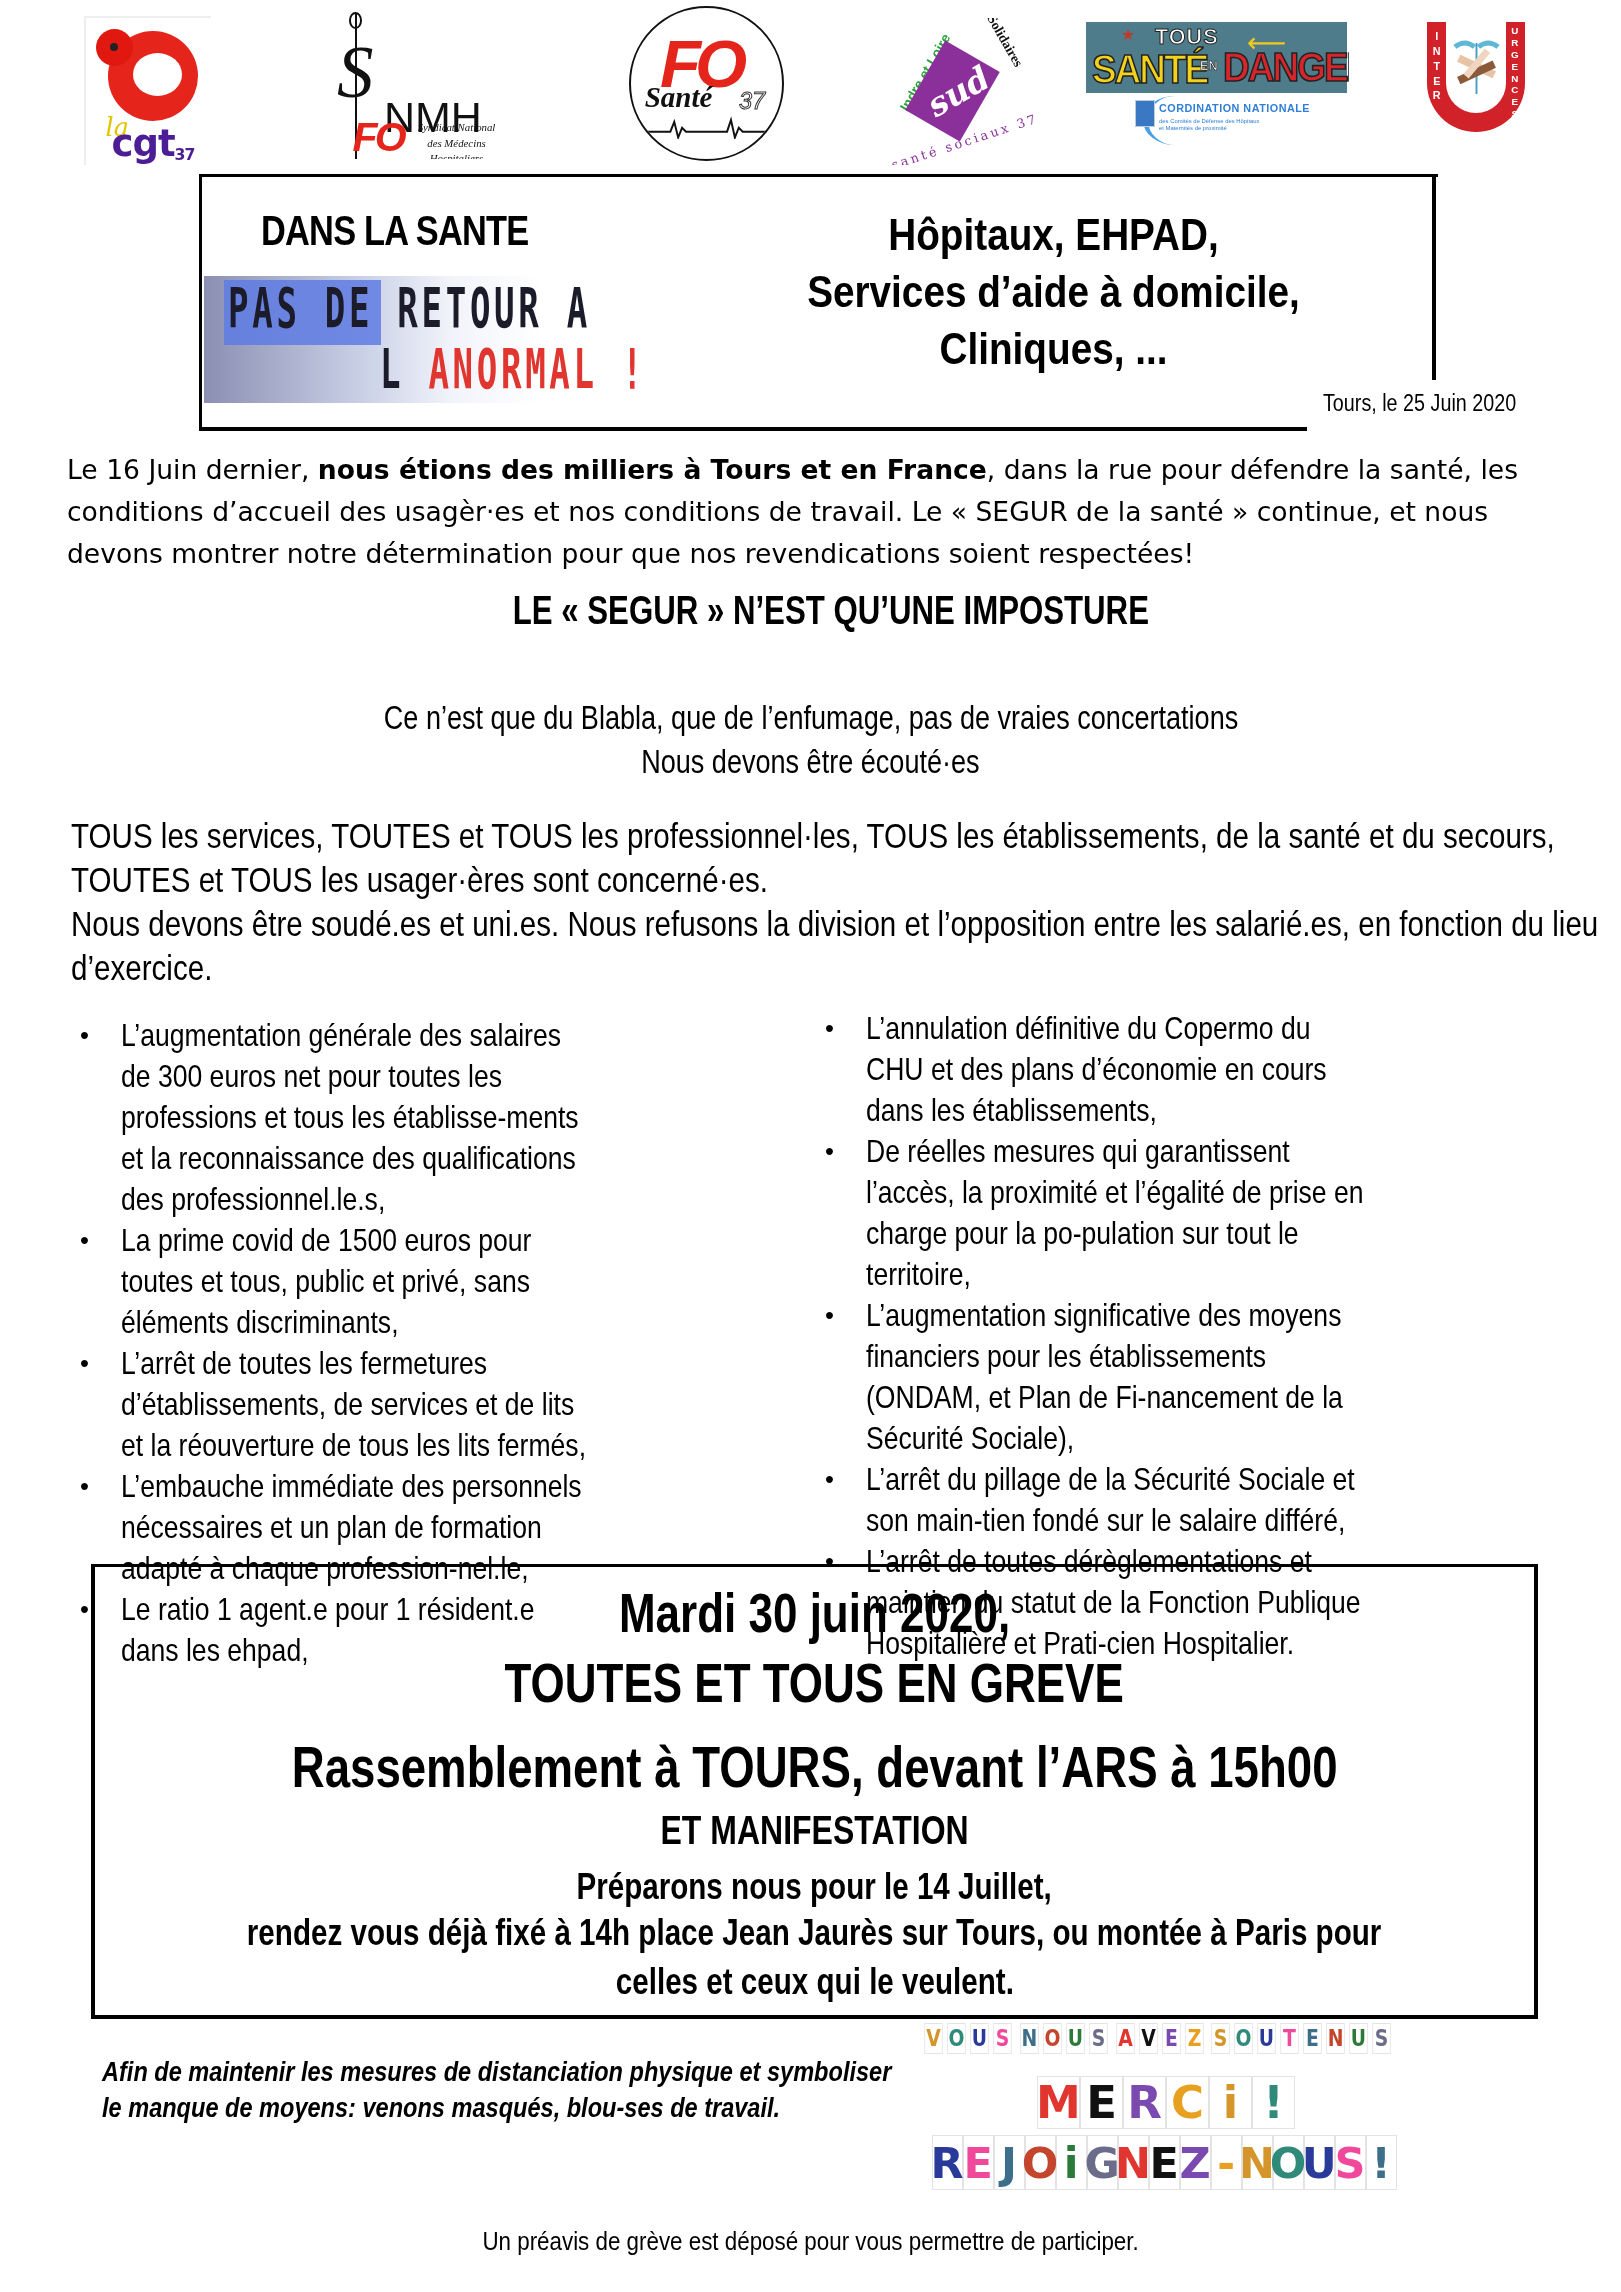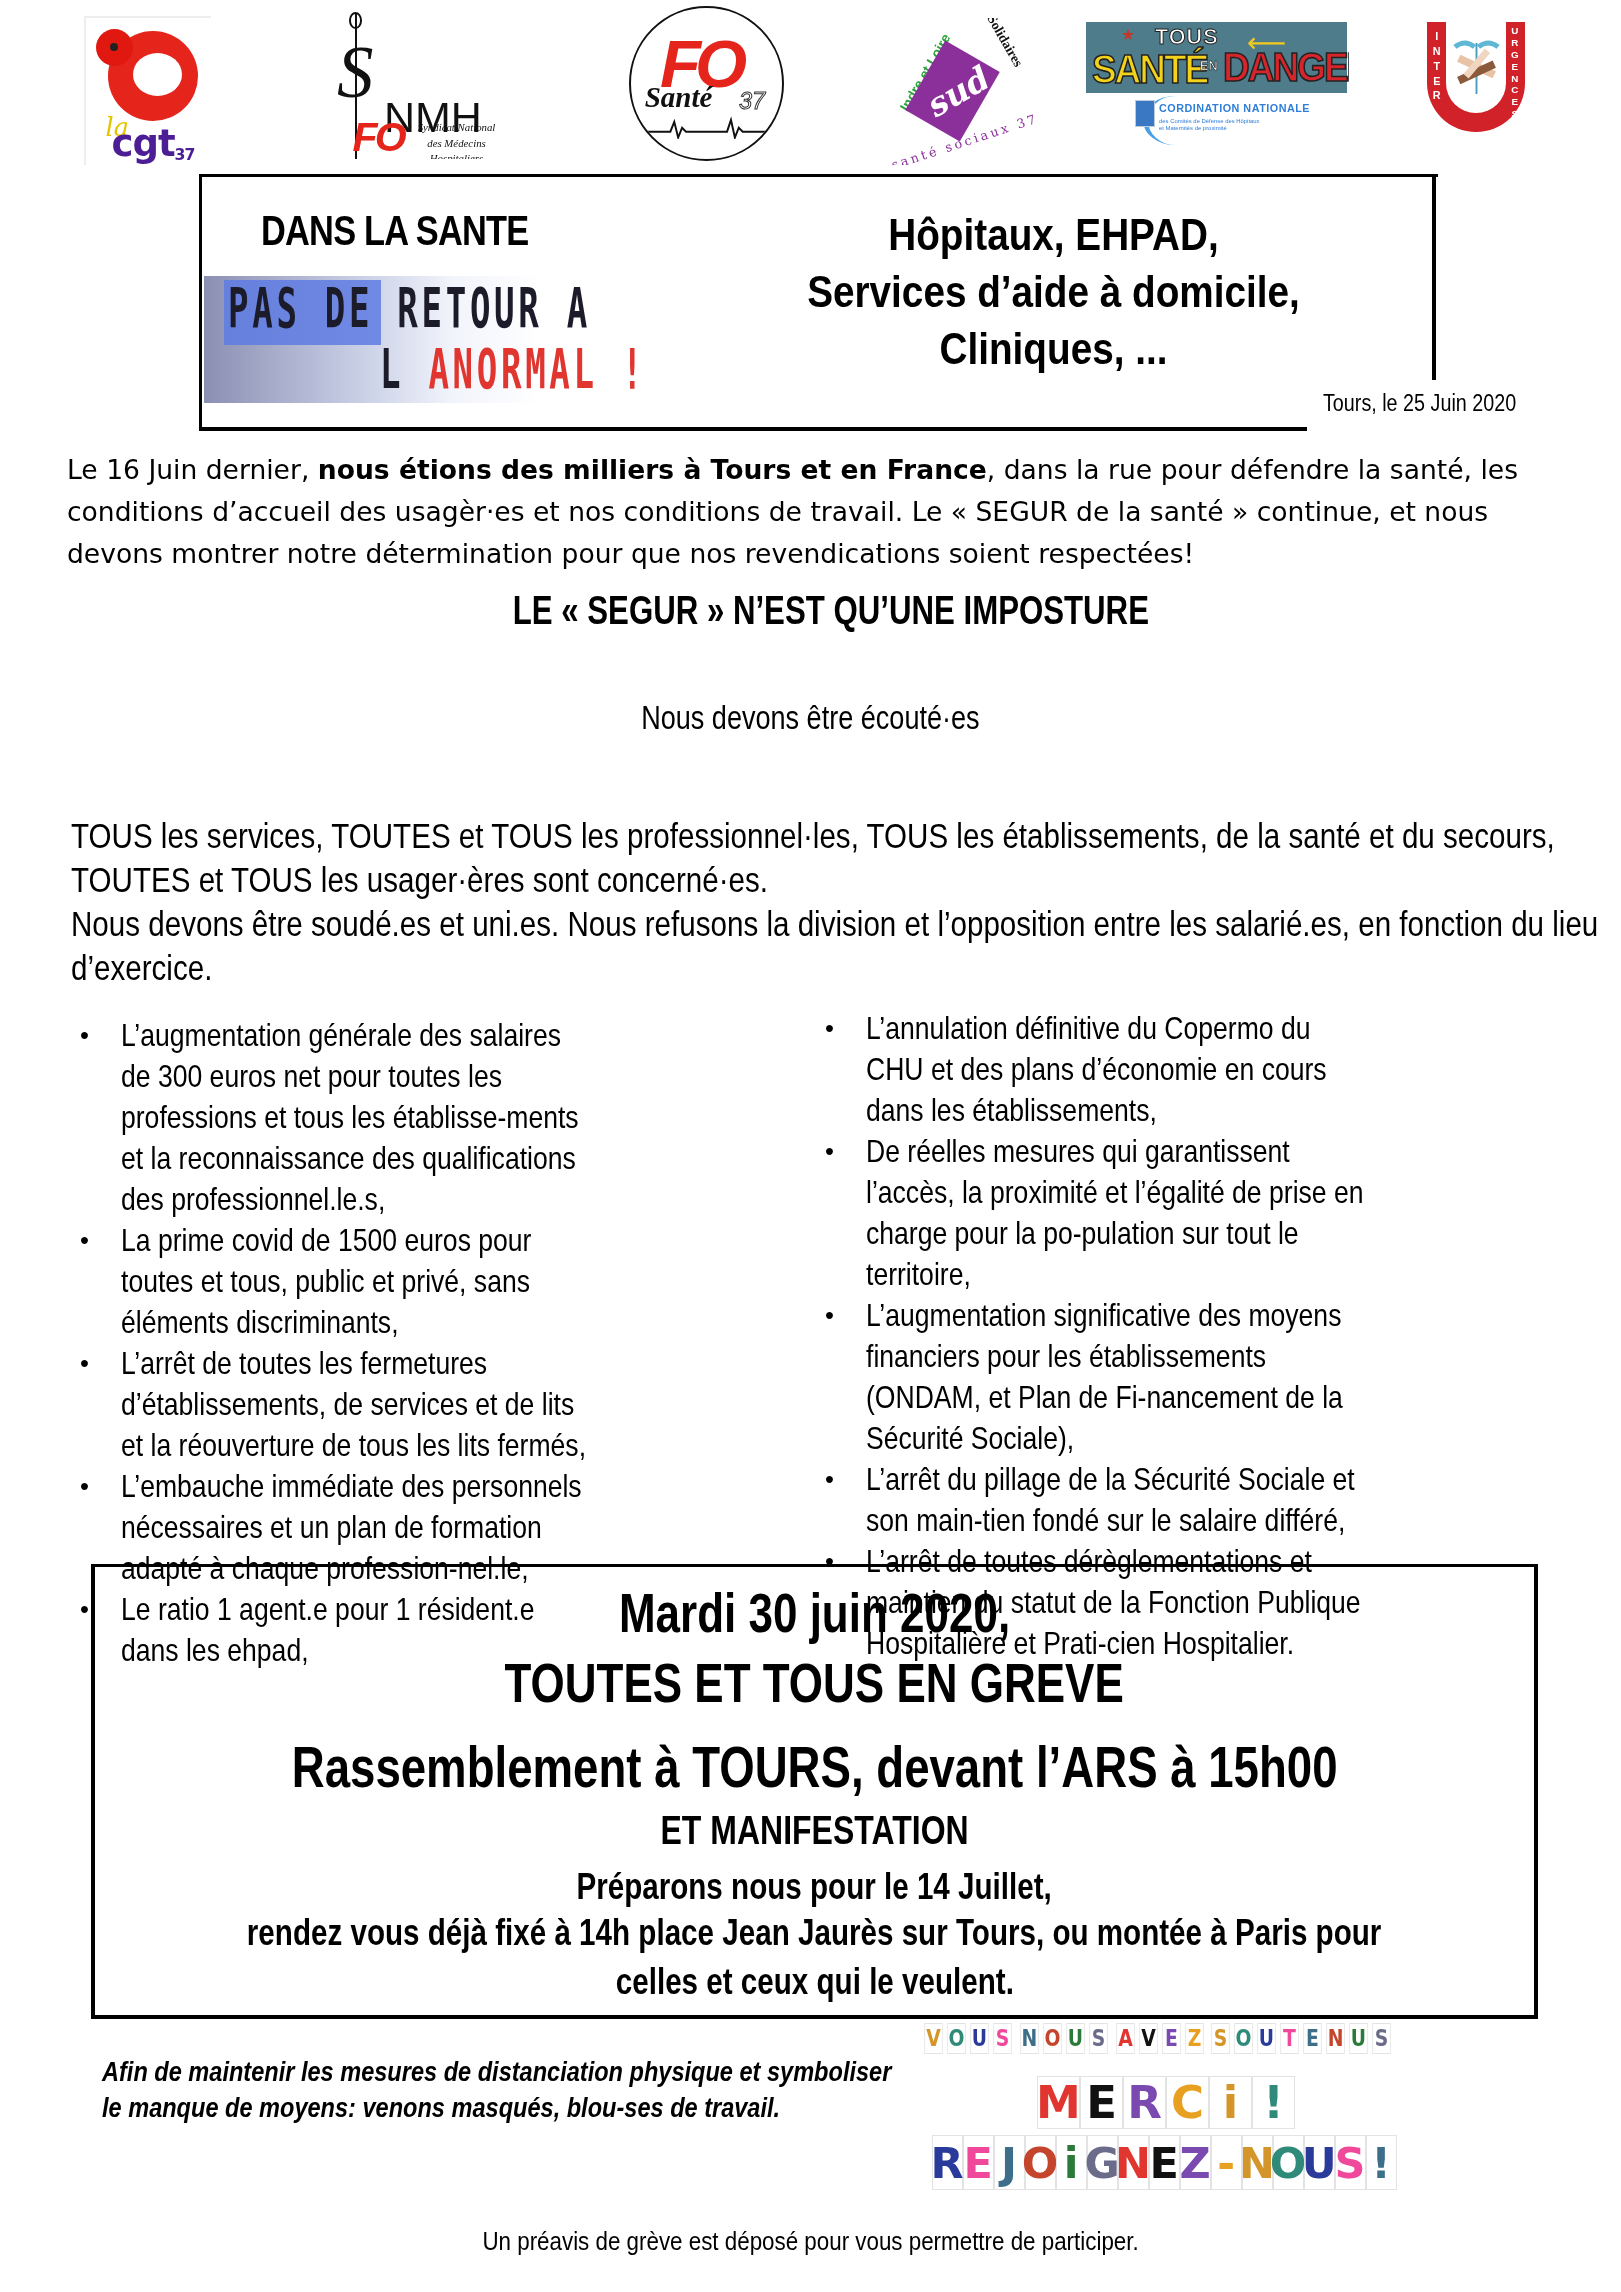--- a/index.html
+++ b/index.html
@@ -221,20 +221,21 @@
   <div>Cliniques, ...</div>
 </div>
 
 <div class="date">Tours, le 25 Juin 2020</div>
 
 <div class="intro"><span>Le 16 Juin dernier, </span><span class="bold">nous étions des milliers à Tours et en France</span><span>, dans la rue pour défendre la santé, les conditions d’accueil des usagèr·es et nos conditions de travail. Le « SEGUR de la santé » continue, et nous devons montrer notre détermination pour que nos revendications soient respectées!</span></div>
 
 <div class="h-segur"><span>LE « SEGUR » N’EST QU’UNE IMPOSTURE</span></div>
 
 <div class="blabla">
+  <div><span>Ce n’est que du Blabla, que de l’enfumage, pas de vraies concertations</span></div>
   <div><span>Nous devons être écouté·es</span></div>
 </div>
 
 <div class="tous">
   <div>TOUS les services, TOUTES et TOUS les professionnel·les, TOUS les établissements,  de la santé et du secours, TOUTES et TOUS  les usager·ères sont concerné·es.</div>
   <div>Nous devons être soudé.es et uni.es. Nous refusons la division et l’opposition entre les salarié.es, en fonction du lieu d’exercice.</div>
 </div>
 
 <div class="col col-left">
   <ul>

